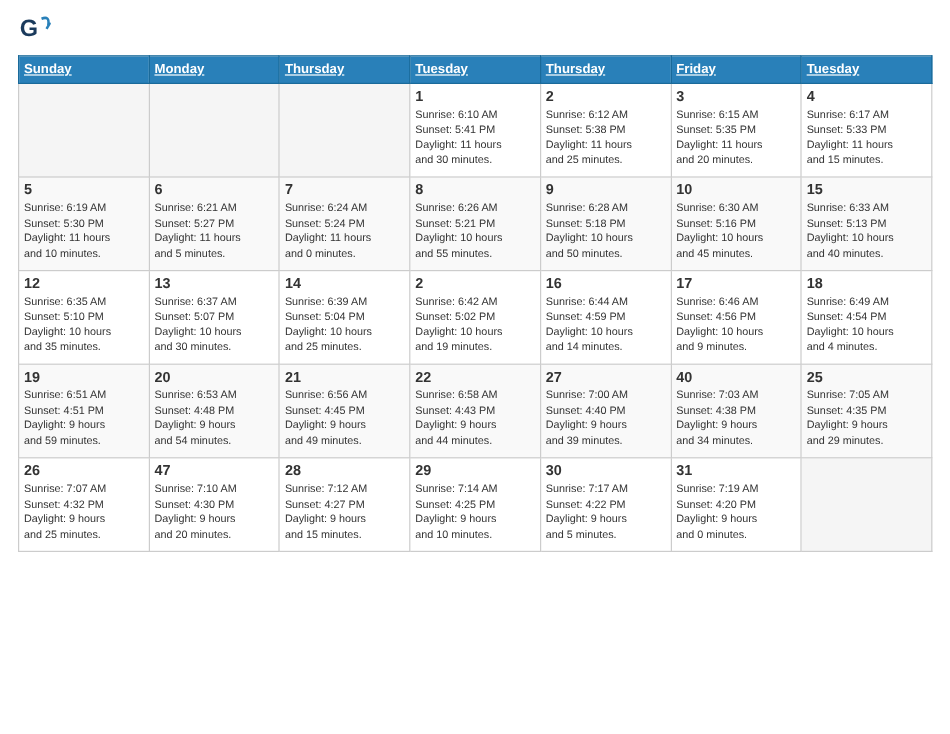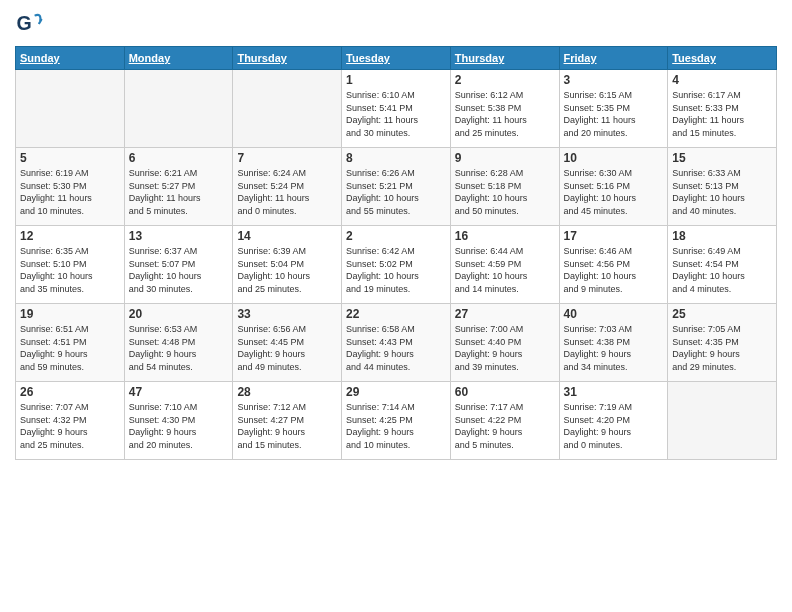--- a/index.html
+++ b/index.html
@@ -213,21 +213,21 @@
         <tr>
           <td>
             <div class="day-num">19</div>
             <div class="day-info">Sunrise: 6:51 AM<br>Sunset: 4:51 PM<br>Daylight: 9 hours<br>and 59 minutes.</div>
           </td>
           <td>
             <div class="day-num">20</div>
             <div class="day-info">Sunrise: 6:53 AM<br>Sunset: 4:48 PM<br>Daylight: 9 hours<br>and 54 minutes.</div>
           </td>
           <td>
-            <div class="day-num">33</div>
+            <div class="day-num">21</div>
             <div class="day-info">Sunrise: 6:56 AM<br>Sunset: 4:45 PM<br>Daylight: 9 hours<br>and 49 minutes.</div>
           </td>
           <td>
             <div class="day-num">22</div>
             <div class="day-info">Sunrise: 6:58 AM<br>Sunset: 4:43 PM<br>Daylight: 9 hours<br>and 44 minutes.</div>
           </td>
           <td>
             <div class="day-num">27</div>
             <div class="day-info">Sunrise: 7:00 AM<br>Sunset: 4:40 PM<br>Daylight: 9 hours<br>and 39 minutes.</div>
           </td>
@@ -251,21 +251,21 @@
           </td>
           <td>
             <div class="day-num">28</div>
             <div class="day-info">Sunrise: 7:12 AM<br>Sunset: 4:27 PM<br>Daylight: 9 hours<br>and 15 minutes.</div>
           </td>
           <td>
             <div class="day-num">29</div>
             <div class="day-info">Sunrise: 7:14 AM<br>Sunset: 4:25 PM<br>Daylight: 9 hours<br>and 10 minutes.</div>
           </td>
           <td>
-            <div class="day-num">60</div>
+            <div class="day-num">30</div>
             <div class="day-info">Sunrise: 7:17 AM<br>Sunset: 4:22 PM<br>Daylight: 9 hours<br>and 5 minutes.</div>
           </td>
           <td>
             <div class="day-num">31</div>
             <div class="day-info">Sunrise: 7:19 AM<br>Sunset: 4:20 PM<br>Daylight: 9 hours<br>and 0 minutes.</div>
           </td>
           <td class="empty"></td>
         </tr>
       </tbody>
   </table>

